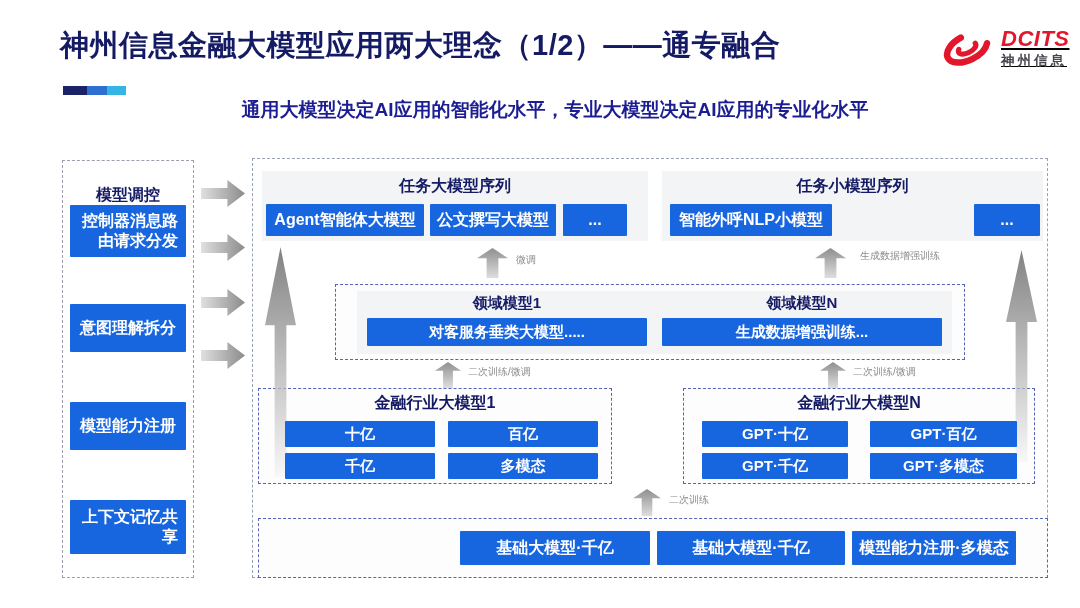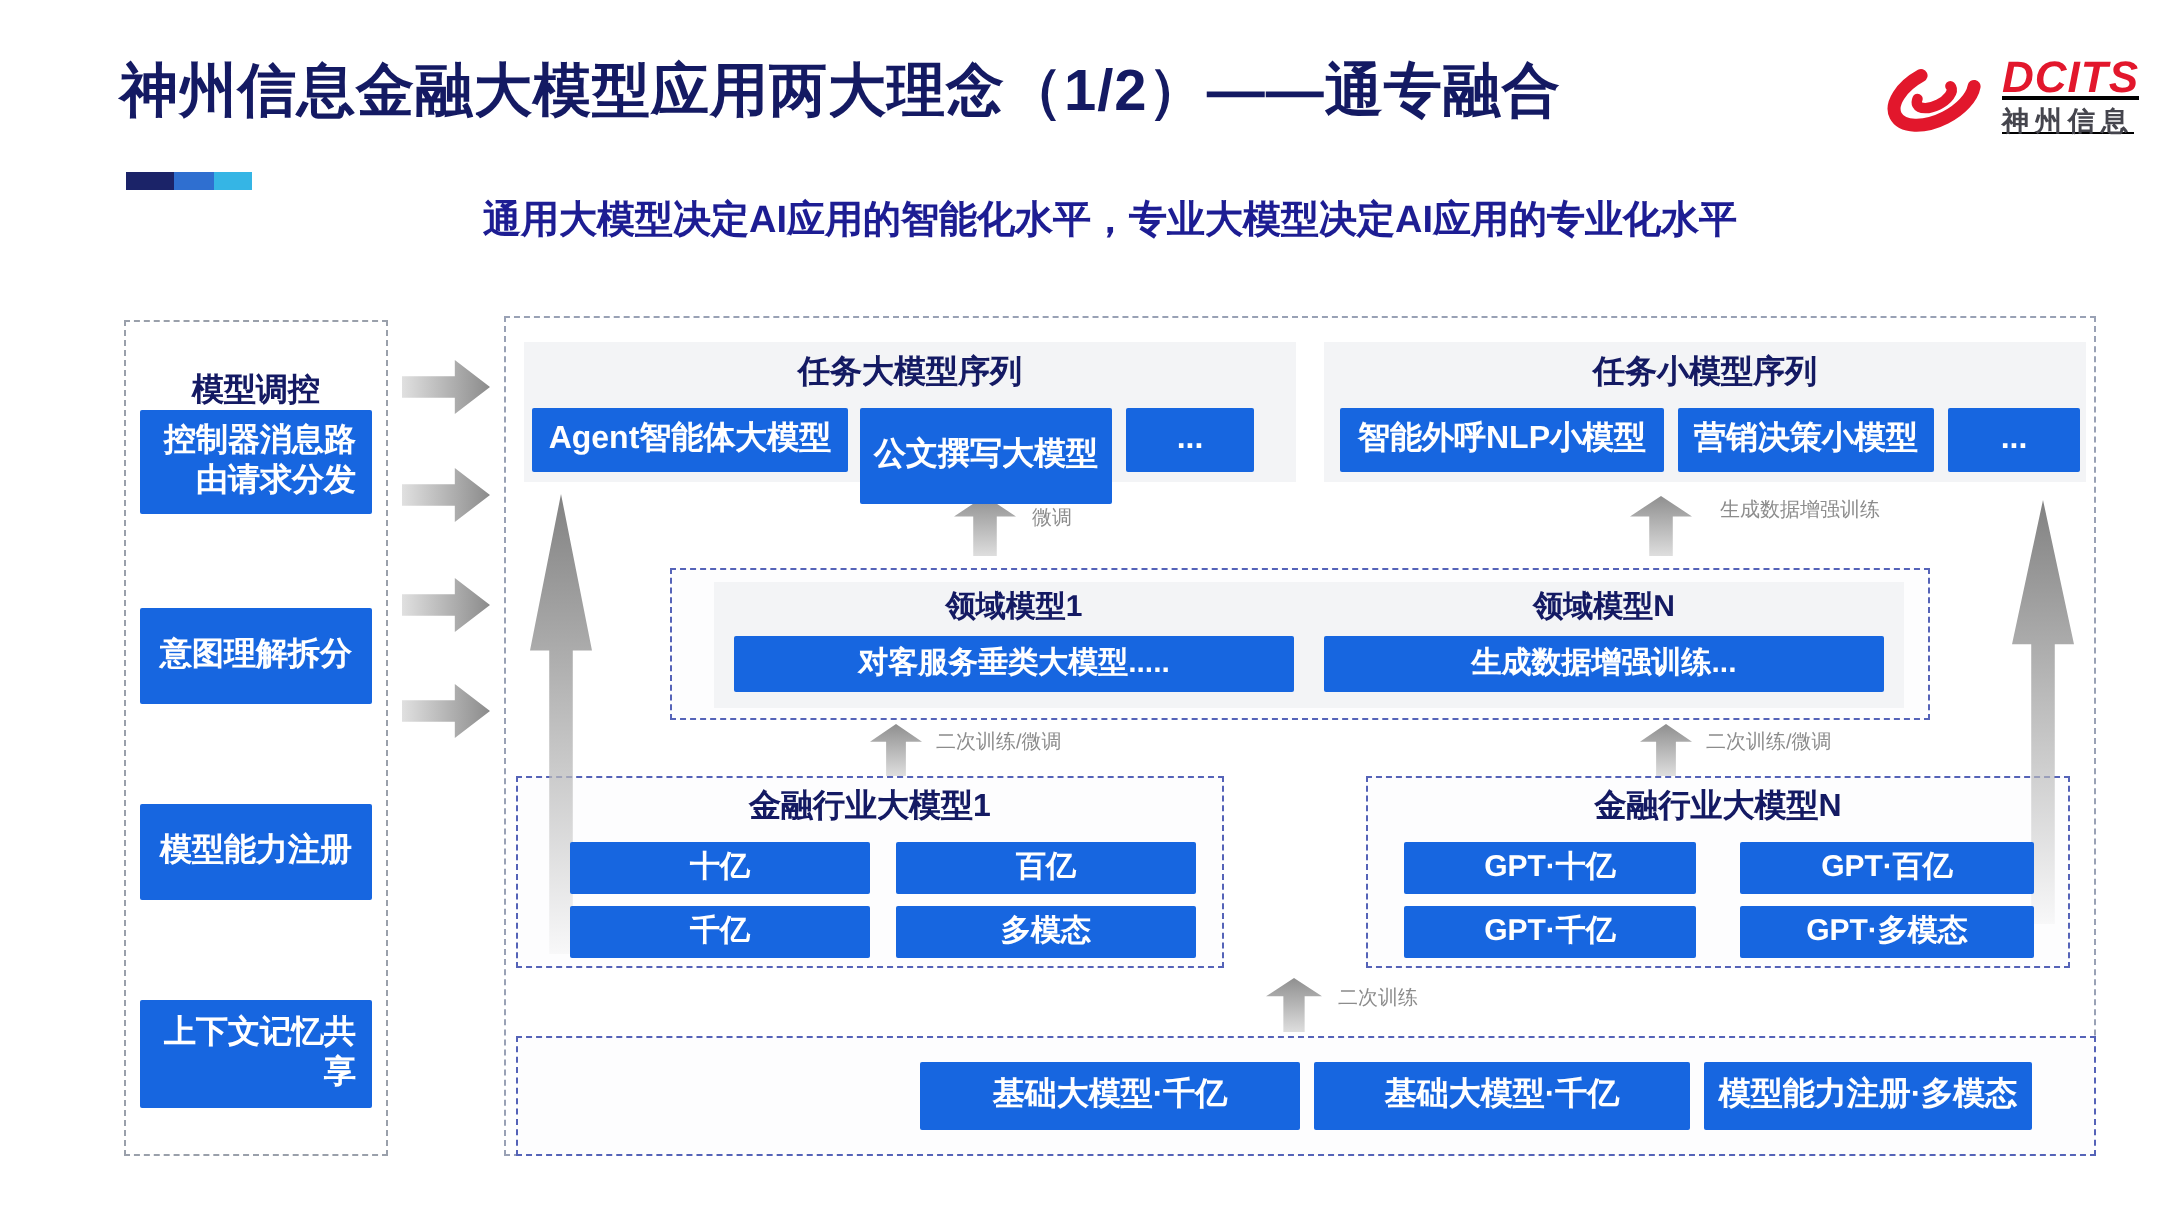--- a/index.html
+++ b/index.html
@@ -70,27 +70,26 @@
   <div class="abs ar-r" style="left:201px;top:180px;width:44px;height:27px;"></div>
   <div class="abs ar-r" style="left:201px;top:234px;width:44px;height:27px;"></div>
   <div class="abs ar-r" style="left:201px;top:289px;width:44px;height:27px;"></div>
   <div class="abs ar-r" style="left:201px;top:342px;width:44px;height:27px;"></div>
 
   <div class="abs dashed" style="left:252px;top:158px;width:796px;height:420px;border-color:#99a1b5;"></div>
 
   <div class="abs panel" style="left:262px;top:171px;width:386px;height:70px;"></div>
   <div class="abs hdr" style="left:262px;top:176px;width:386px;font-size:16px;">任务大模型序列</div>
   <div class="abs btn" style="left:266px;top:204px;width:158px;height:32px;font-size:16px;">Agent智能体大模型</div>
-  <div class="abs btn" style="left:430px;top:204px;width:126px;height:48px;font-size:16px;">公文撰写大模型</div>
+  <div class="abs btn" style="left:430px;top:204px;width:126px;height:32px;font-size:16px;">公文撰写大模型</div>
   <div class="abs btn" style="left:563px;top:204px;width:64px;height:32px;font-size:16px;">...</div>
 
   <div class="abs panel" style="left:662px;top:171px;width:381px;height:70px;"></div>
   <div class="abs btn" style="left:670px;top:204px;width:162px;height:32px;font-size:16px;">智能外呼NLP小模型</div>
   <div class="abs hdr" style="left:662px;top:176px;width:381px;font-size:16px;">任务小模型序列</div>
-  <div class="abs btn" style="left:839px;top:204px;width:128px;height:32px;font-size:16px;">营销决策小模型</div>
   <div class="abs btn" style="left:974px;top:204px;width:66px;height:32px;font-size:16px;">...</div>
 
   <div class="abs ar-u tall" style="left:265px;top:247px;width:31px;height:230px;"></div>
   <div class="abs ar-u tall" style="left:1006px;top:250px;width:31px;height:212px;"></div>
 
   <div class="abs ar-u" style="left:477px;top:248px;width:31px;height:30px;"></div>
   <div class="abs lbl" style="left:516px;top:254px;">微调</div>
 
   <div class="abs ar-u" style="left:815px;top:248px;width:31px;height:30px;"></div>
   <div class="abs lbl" style="left:852px;top:250px;width:96px;text-align:center;">生成数据增强训练</div>

